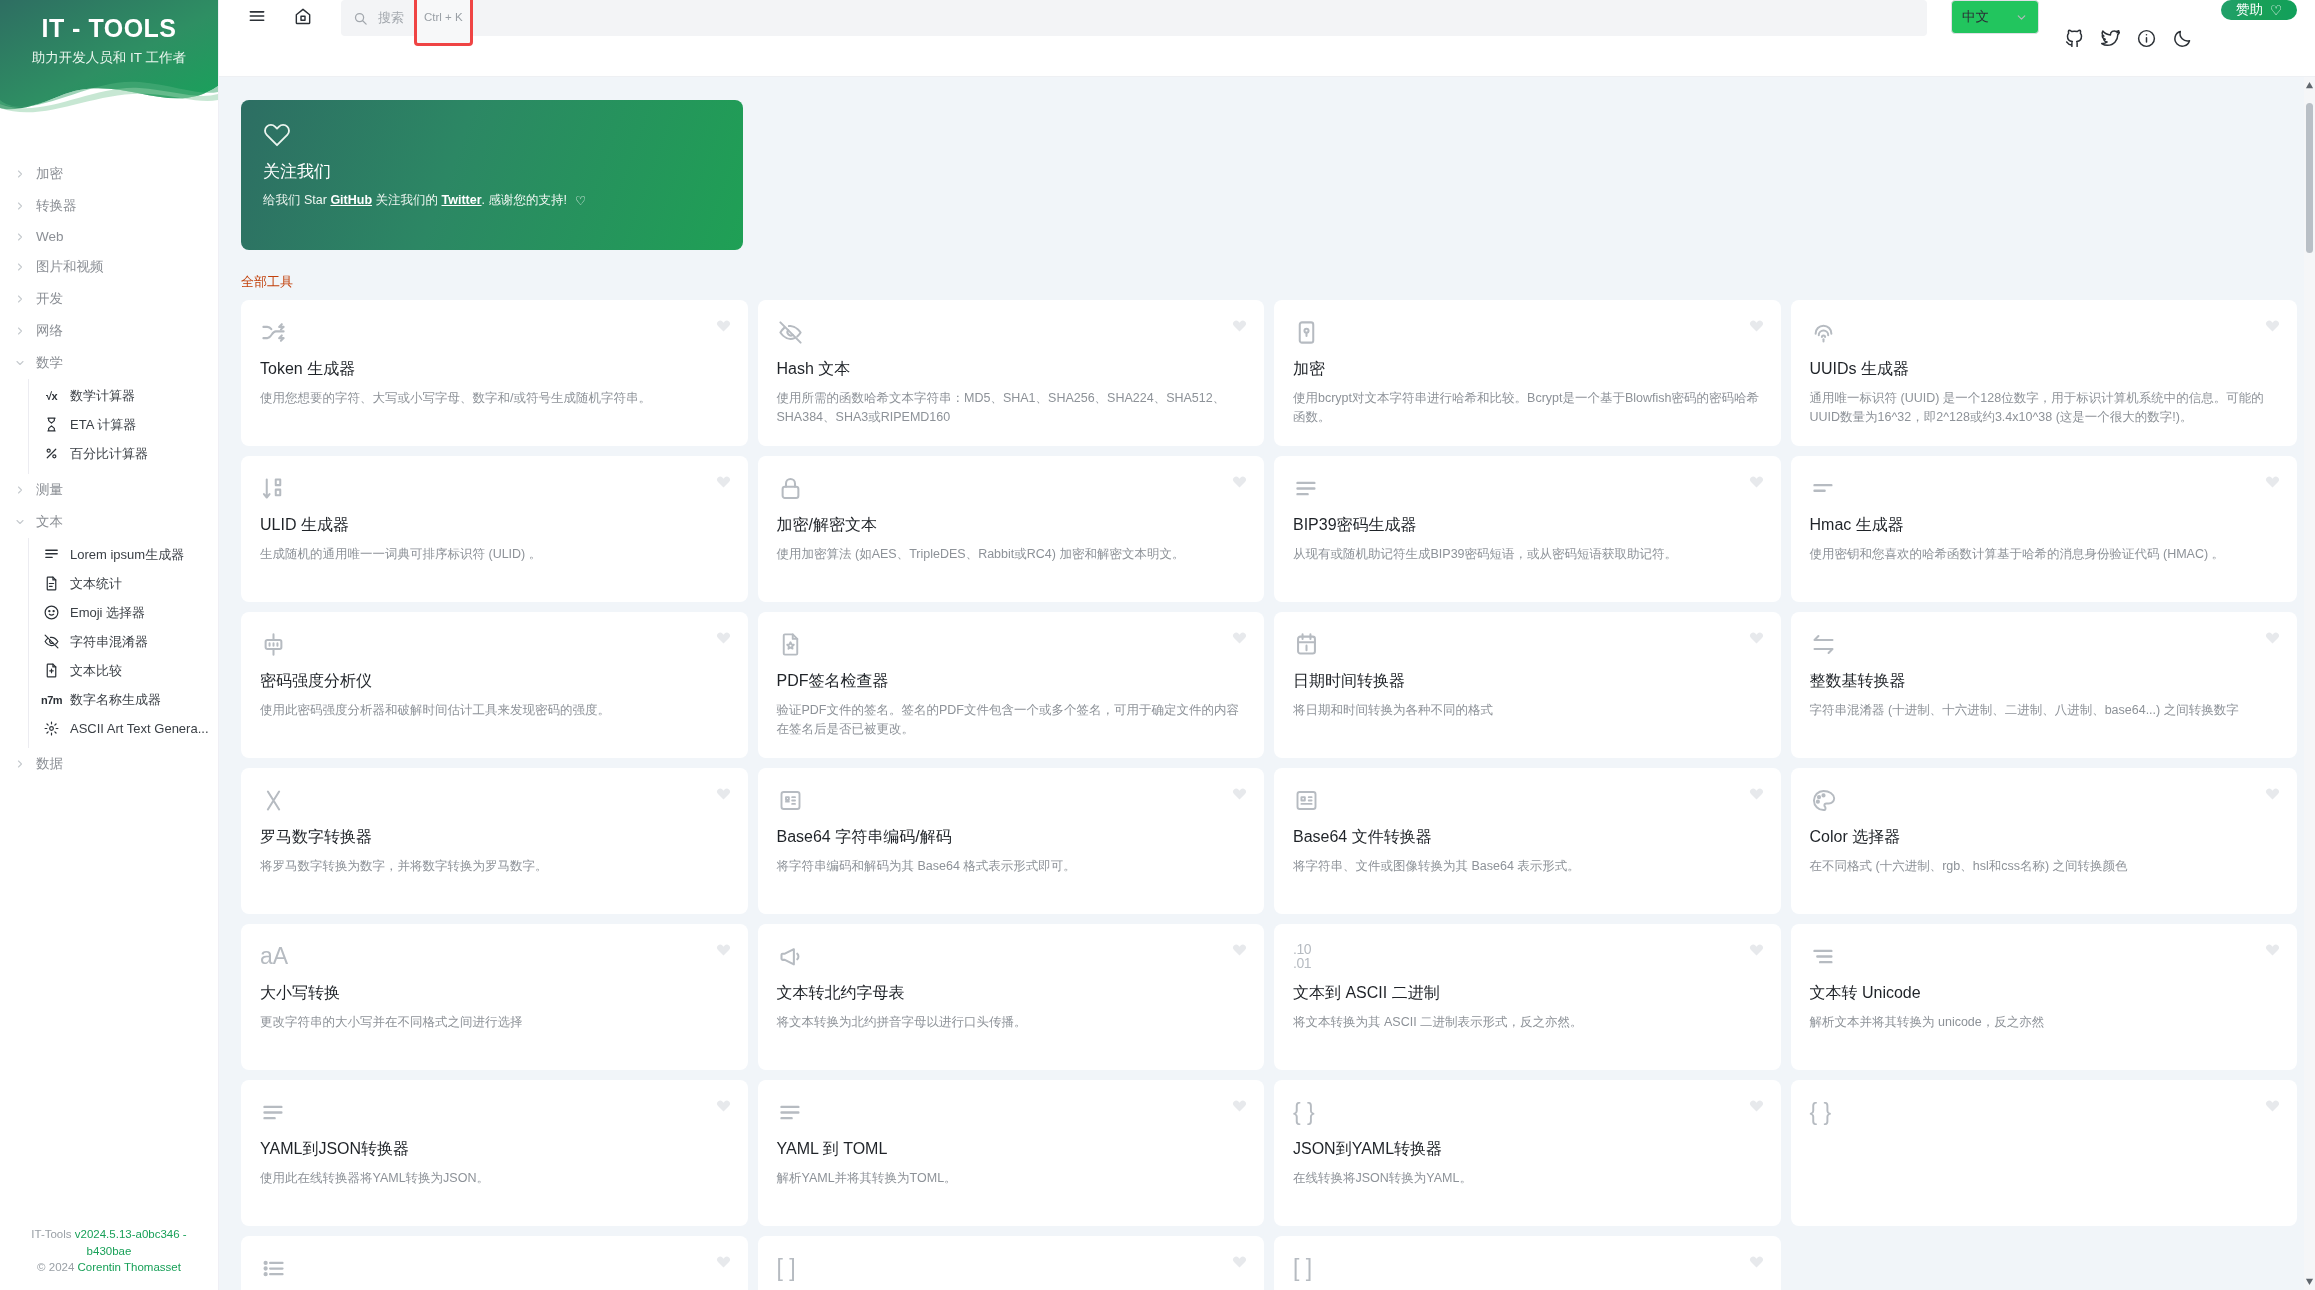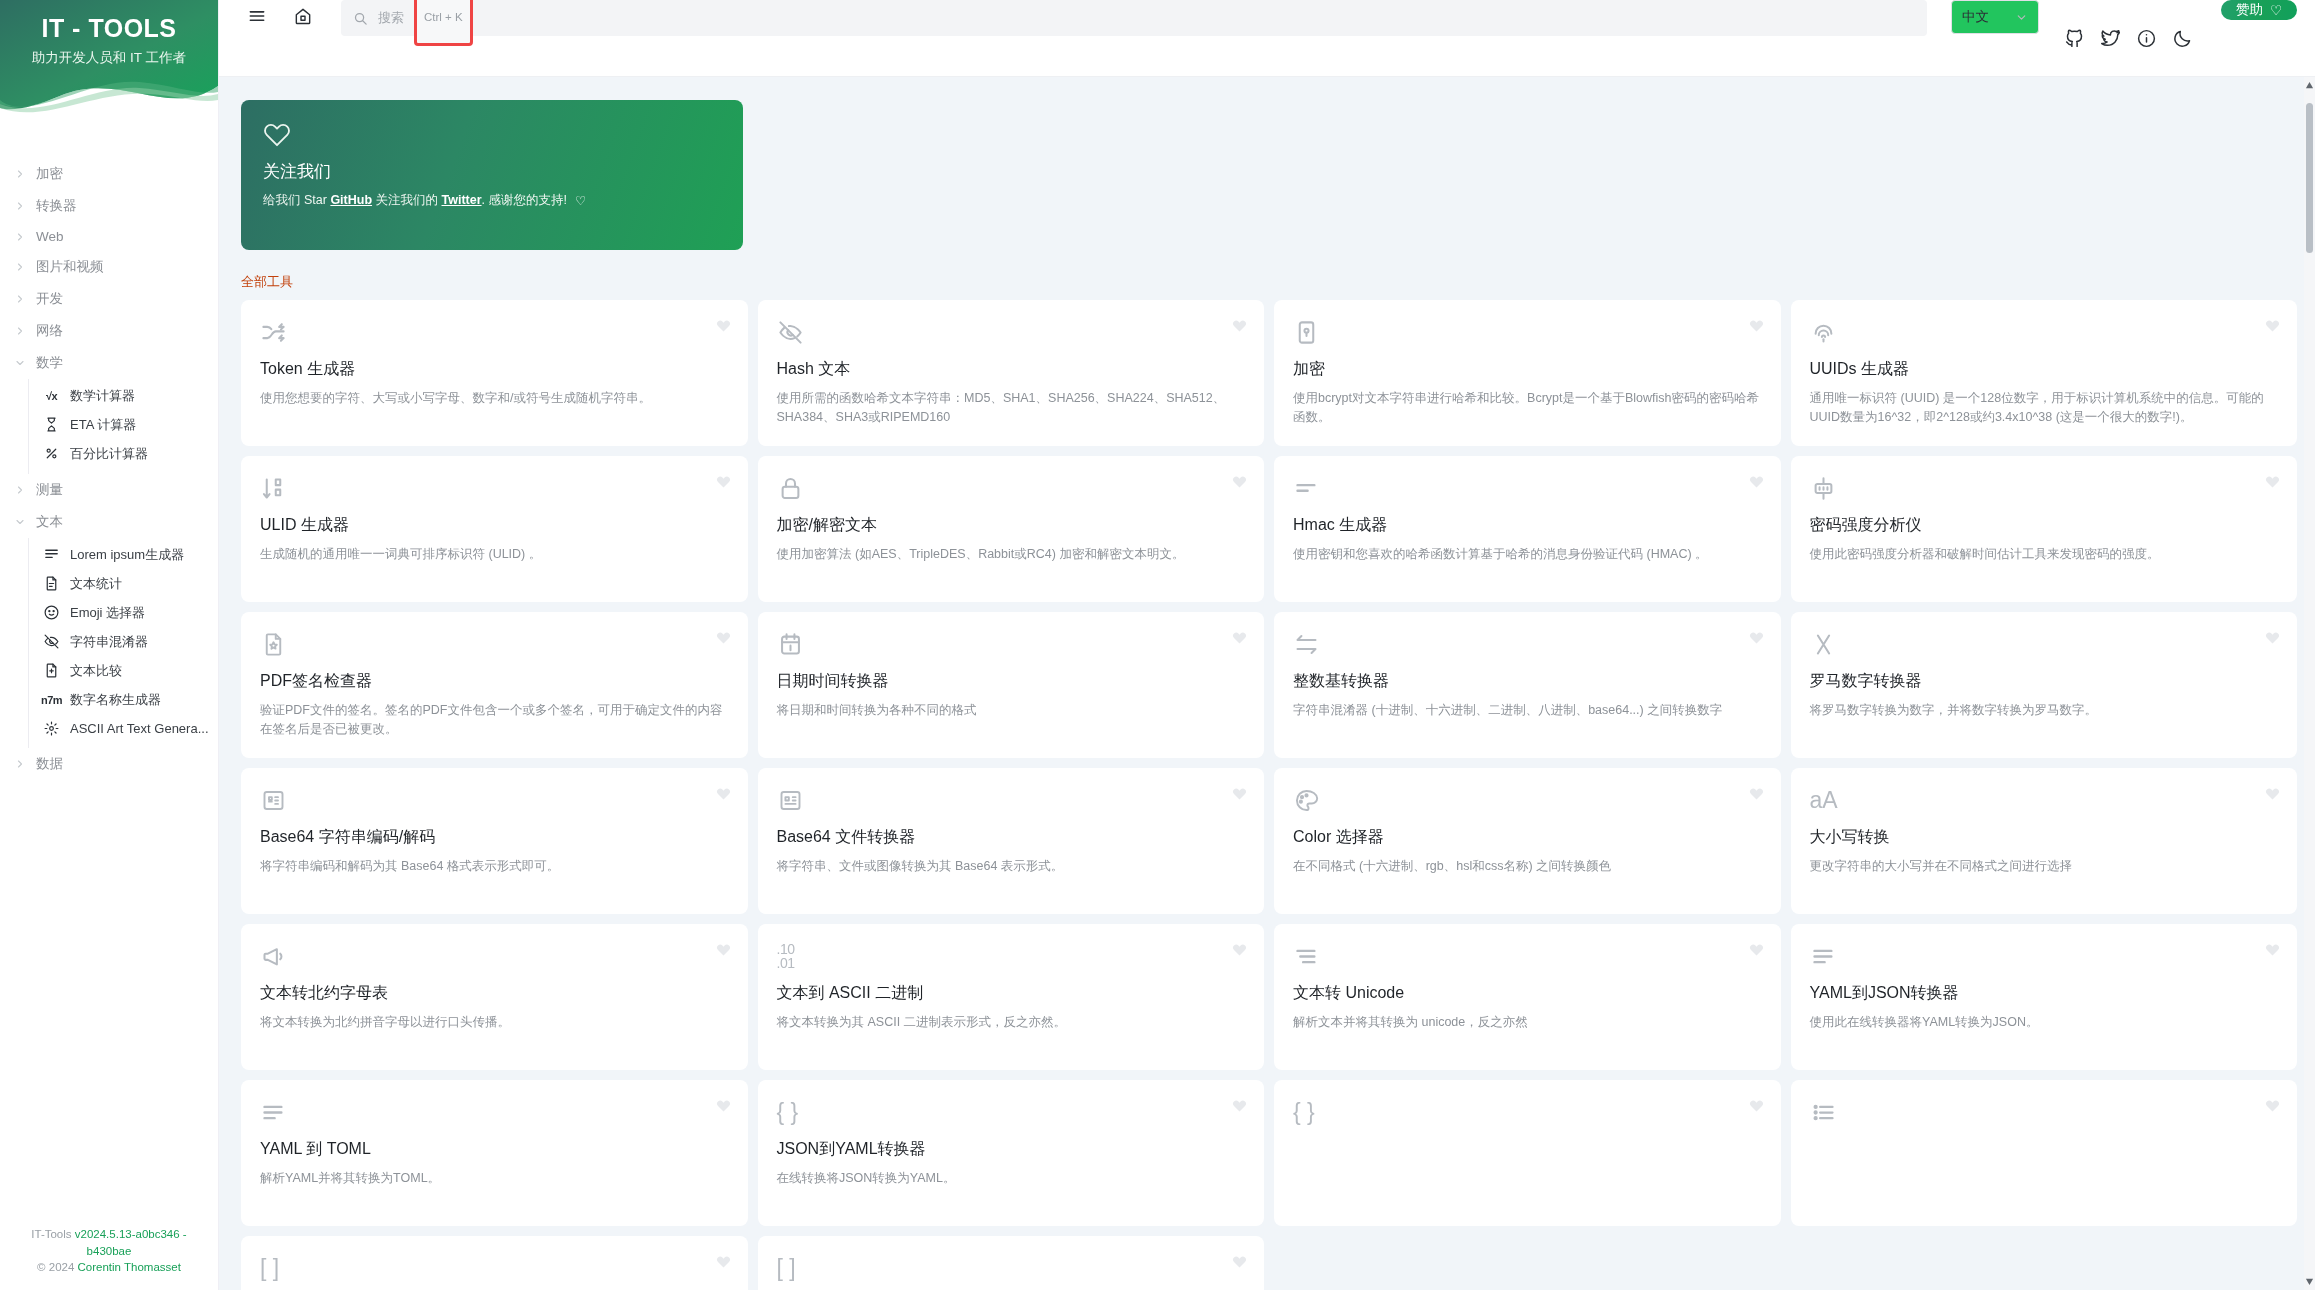--- a/index.html
+++ b/index.html
@@ -556,20 +556,32 @@
               </div>
               <h4>加密/解密文本</h4>
               <p>使用加密算法 (如AES、TripleDES、Rabbit或RC4) 加密和解密文本明文。</p>
             </div>
             <div class="card">
               <span class="fav"><svg width="15" height="15" viewBox="0 0 24 24" fill="currentColor">
                   <path d="M20.8 5.7a5 5 0 0 0-7.1 0L12 7.4l-1.7-1.7a5 5 0 1 0-7.1 7.1l8.8 8.8 8.8-8.8a5 5 0 0 0 0-7.1z"></path>
                 </svg></span>
               <div class="card-ico">
                 <svg width="27" height="27" viewBox="0 0 24 24" fill="none" stroke="currentColor" stroke-width="2.1" stroke-linecap="round" stroke-linejoin="round">
+                  <path d="M4 7h15M4 12h15M4 17h9"></path>
+                </svg>
+              </div>
+              <h4>BIP39密码生成器</h4>
+              <p>从现有或随机助记符生成BIP39密码短语，或从密码短语获取助记符。</p>
+            </div>
+            <div class="card">
+              <span class="fav"><svg width="15" height="15" viewBox="0 0 24 24" fill="currentColor">
+                  <path d="M20.8 5.7a5 5 0 0 0-7.1 0L12 7.4l-1.7-1.7a5 5 0 1 0-7.1 7.1l8.8 8.8 8.8-8.8a5 5 0 0 0 0-7.1z"></path>
+                </svg></span>
+              <div class="card-ico">
+                <svg width="27" height="27" viewBox="0 0 24 24" fill="none" stroke="currentColor" stroke-width="2.1" stroke-linecap="round" stroke-linejoin="round">
                   <path d="M4 9h15M4 14h9"></path>
                 </svg>
               </div>
               <h4>Hmac 生成器</h4>
               <p>使用密钥和您喜欢的哈希函数计算基于哈希的消息身份验证代码 (HMAC) 。</p>
             </div>
             <div class="card">
               <span class="fav"><svg width="15" height="15" viewBox="0 0 24 24" fill="currentColor">
                   <path d="M20.8 5.7a5 5 0 0 0-7.1 0L12 7.4l-1.7-1.7a5 5 0 1 0-7.1 7.1l8.8 8.8 8.8-8.8a5 5 0 0 0 0-7.1z"></path>
                 </svg></span>

